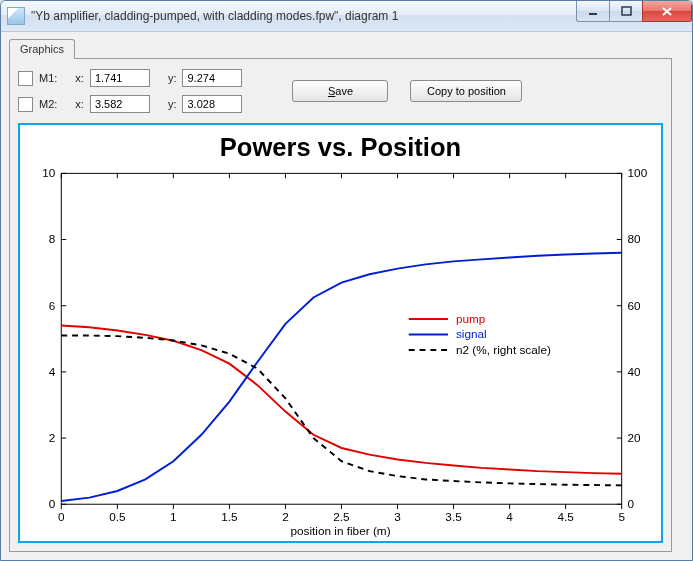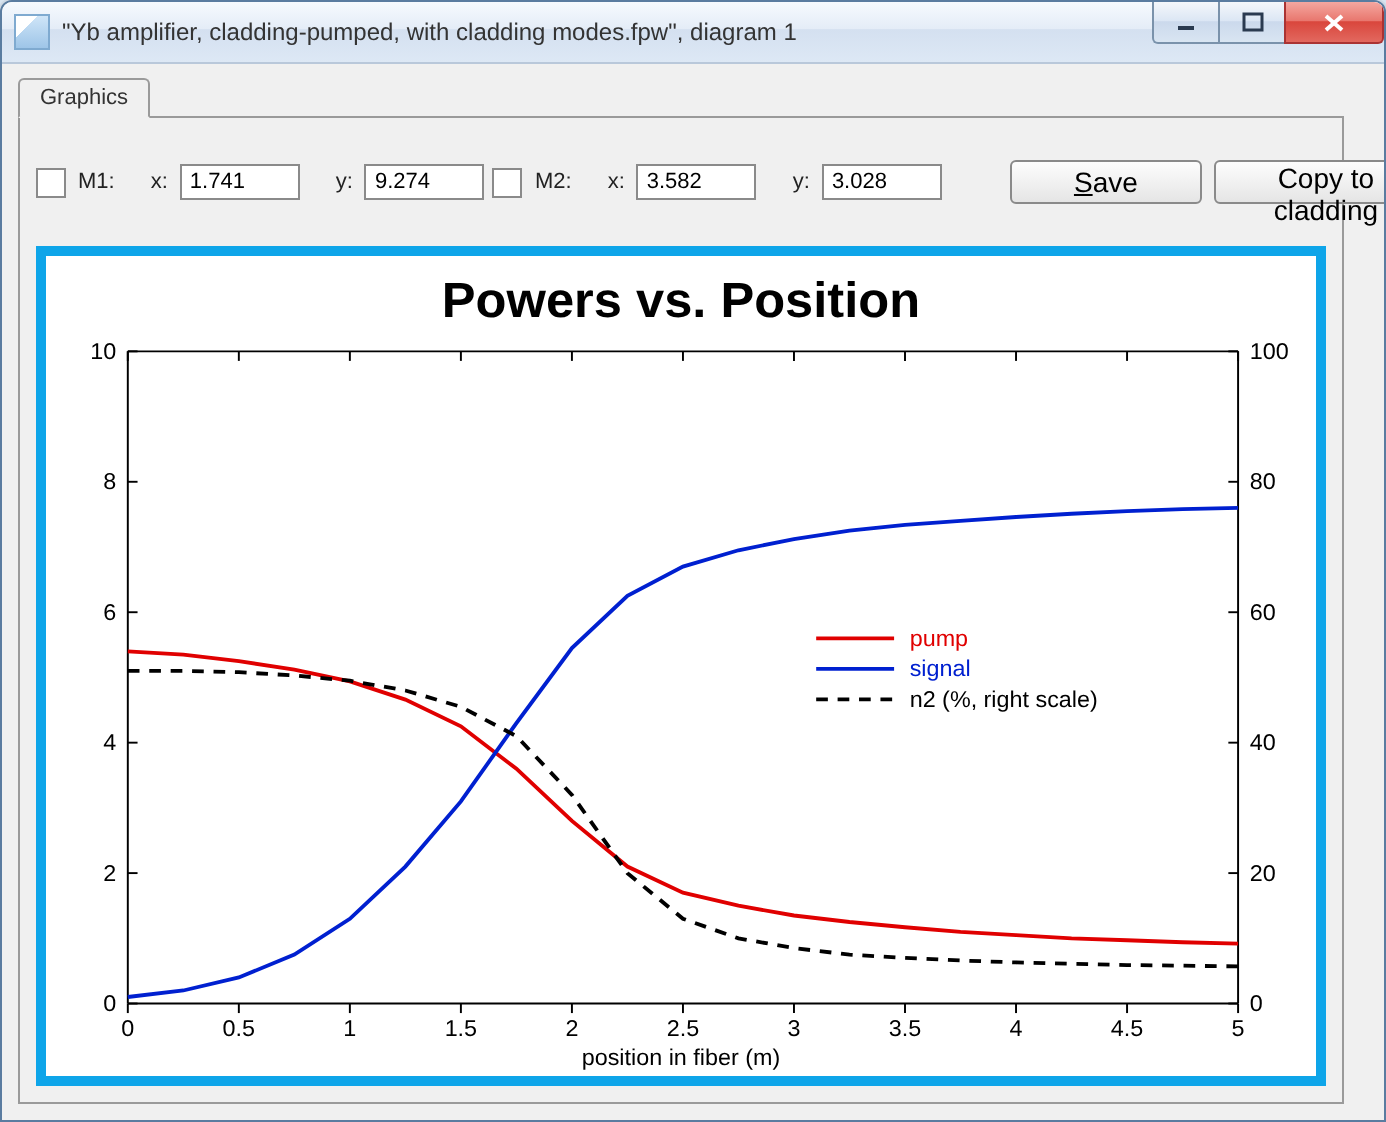--- a/index.html
+++ b/index.html
@@ -115,21 +115,21 @@
     height: 48px;
   }
   .row1, .row2 {
     display: flex;
     align-items: center;
     gap: 6px;
     height: 22px;
   }
   .rows {
     display: flex;
-    flex-direction: row;
+    flex-direction: column;
     gap: 4px;
   }
   .cb {
     width: 13px; height: 13px;
     border: 1px solid #8a8a8a;
     background: #fff;
     display: inline-block;
   }
   .lbl { color: #222; }
   .tfield {
@@ -142,30 +142,31 @@
     font-size: 11px;
     box-sizing: border-box;
   }
   .tfield.w60 { width: 60px; }
   .btn {
     height: 22px;
     min-width: 96px;
     border: 1px solid #8a8a8a;
     background: linear-gradient(to bottom,#fdfdfd,#e5e5e5);
     border-radius: 3px;
-    font-size: 14px;
+    font-size: 11px;
     padding: 0 10px;
     cursor: default;
+    margin-left: 16px;
   }
   .btn .u { text-decoration: underline; }
   .spacer { flex: 1; }
   .plot-holder {
     flex: 1;
     margin-top: 8px;
-    border: 5px solid #0ea5e9;
+    border: 2px solid #0ea5e9;
     background: #fff;
     position: relative;
     box-sizing: border-box;
   }
   svg.chart {
     position: absolute; inset: 0;
     width: 100%; height: 100%;
   }
   .chart-title {
     font-family: Arial, sans-serif;
@@ -247,21 +248,21 @@
             <input class="tfield w60" value="3.582" style="">
             <span style="width:6px"></span>
             <span class="lbl">y:</span>
             <input class="tfield w60" value="3.028" style="">
           </div>
         </div>
 
         <div class="rows" style="margin-left:28px;">
           <div class="row1">
             <button class="btn"><span class="u">S</span><span>ave</span></button>
-            <button class="btn" style="min-width:112px">Copy to cladding</button>
+            <button class="btn" style="min-width:112px">Copy to position</button>
           </div>
         </div>
 
         <div class="spacer"></div>
       </div>
 
       <div class="plot-holder">
         <svg class="chart" viewBox="0 0 652 430" preserveAspectRatio="none">
           <text id="chart-title" class="chart-title" x="326" y="32" text-anchor="middle">Powers vs. Position</text>
           <g id="plot-frame">

